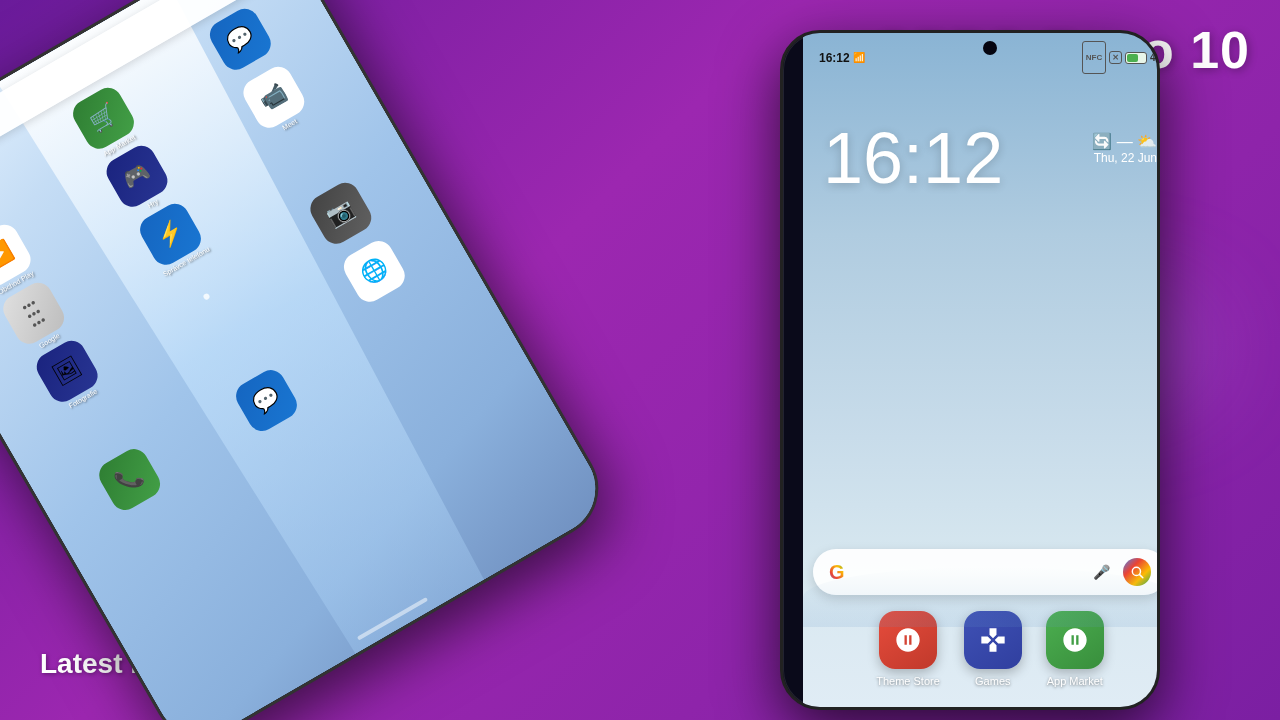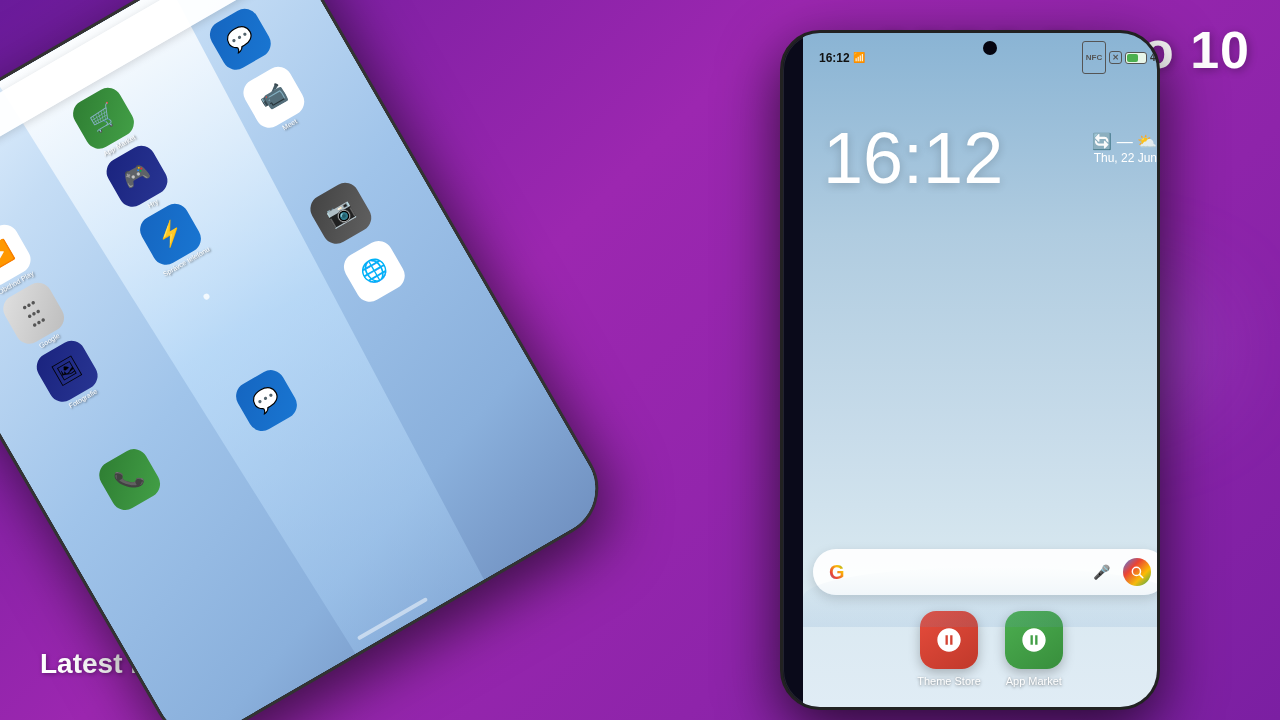--- a/index.html
+++ b/index.html
@@ -536,20 +536,28 @@
           <div class="dock-app">
             <div class="dock-icon icon-theme-store">
               <svg width="28" height="28" viewBox="0 0 24 24" fill="white">
                 <path d="M12 2C6.48 2 2 6.48 2 12s4.48 10 10 10 10-4.48 10-10S17.52 2 12 2zm-1 14H9V8h2v8zm4 0h-2V8h2v8z"></path>
               </svg>
             </div>
             <span class="dock-label">Theme Store</span>
           </div>
 
 
+          <div class="dock-app">
+            <div class="dock-icon icon-games">
+              <svg width="28" height="28" viewBox="0 0 24 24" fill="white">
+                <path d="M15 7.5V2H9v5.5l3 3 3-3zM7.5 9H2v6h5.5l3-3-3-3zM9 16.5V22h6v-5.5l-3-3-3 3zM16.5 9l-3 3 3 3H22V9h-5.5z"></path>
+              </svg>
+            </div>
+            <span class="dock-label">Games</span>
+          </div>
 
           <div class="dock-app">
             <div class="dock-icon icon-app-market">
               <svg width="28" height="28" viewBox="0 0 24 24" fill="white">
                 <path d="M12 2C6.48 2 2 6.48 2 12s4.48 10 10 10 10-4.48 10-10S17.52 2 12 2zm-1 14H9V8h2v8zm4 0h-2V8h2v8z"></path>
               </svg>
             </div>
             <span class="dock-label">App Market</span>
           </div>
 

